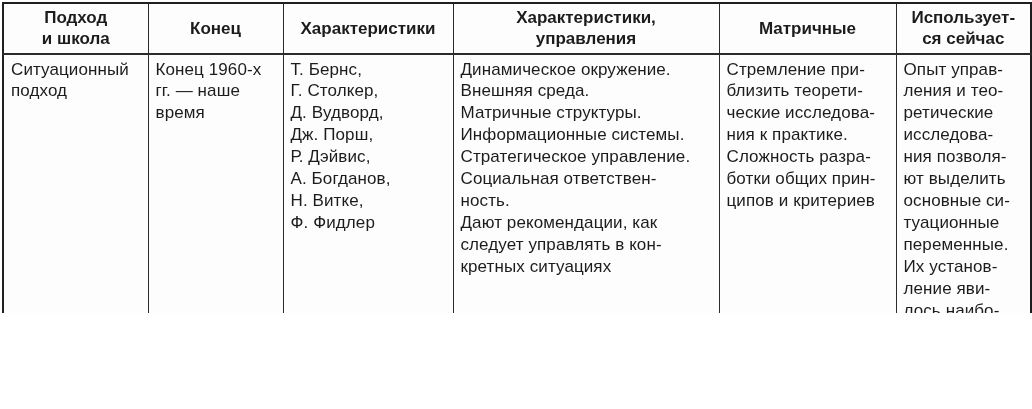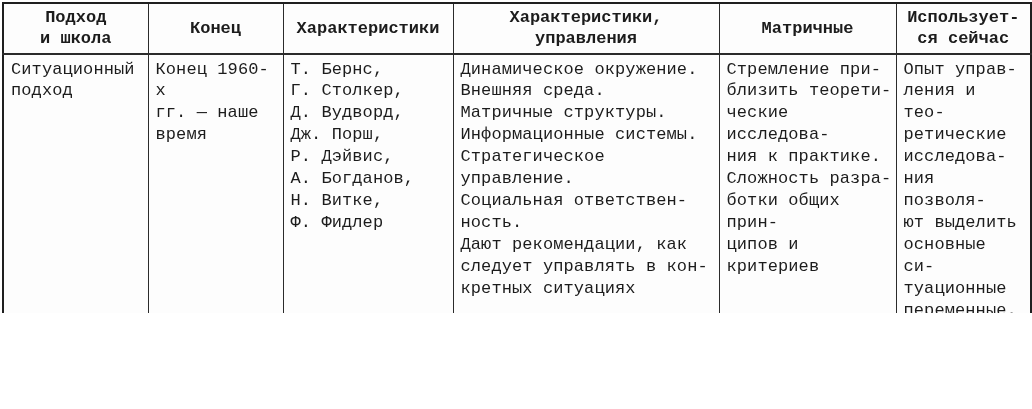--- a/index.html
+++ b/index.html
@@ -6,21 +6,21 @@
     margin: 0;
     padding: 0;
     background: #ffffff;
   }
   .page {
     width: 1032px;
     height: 313px;
     box-sizing: border-box;
     padding: 2px;
     background: #ffffff;
-    font-family: Liberation Mono, monospace;
+    font-family: Liberation Sans, sans-serif;
     color: #1c1c1c;
   }
   table.approaches {
     border-collapse: collapse;
     table-layout: fixed;
     width: 1028px;
     height: 405px;
     background: #fdfdfd;
   }
   table.approaches th,

